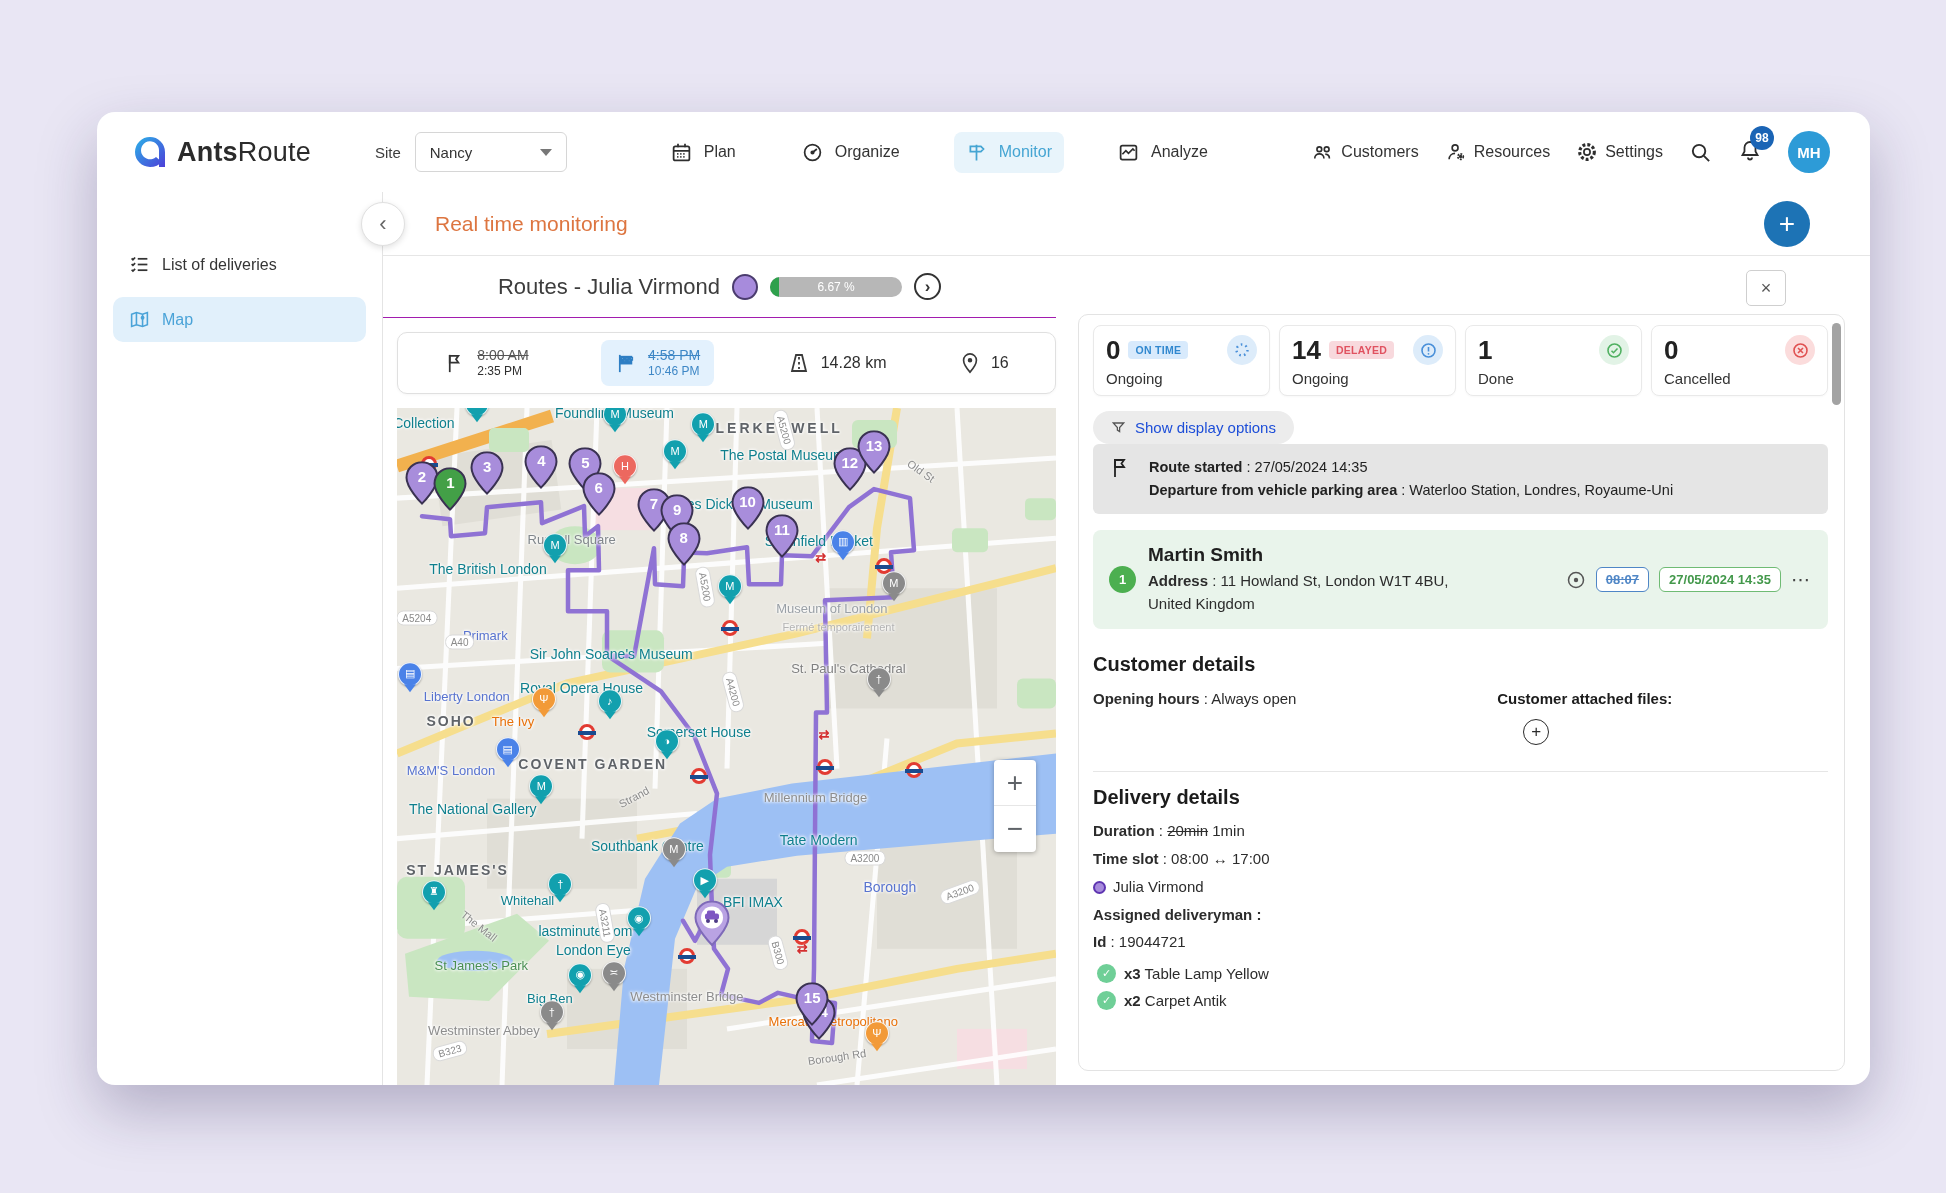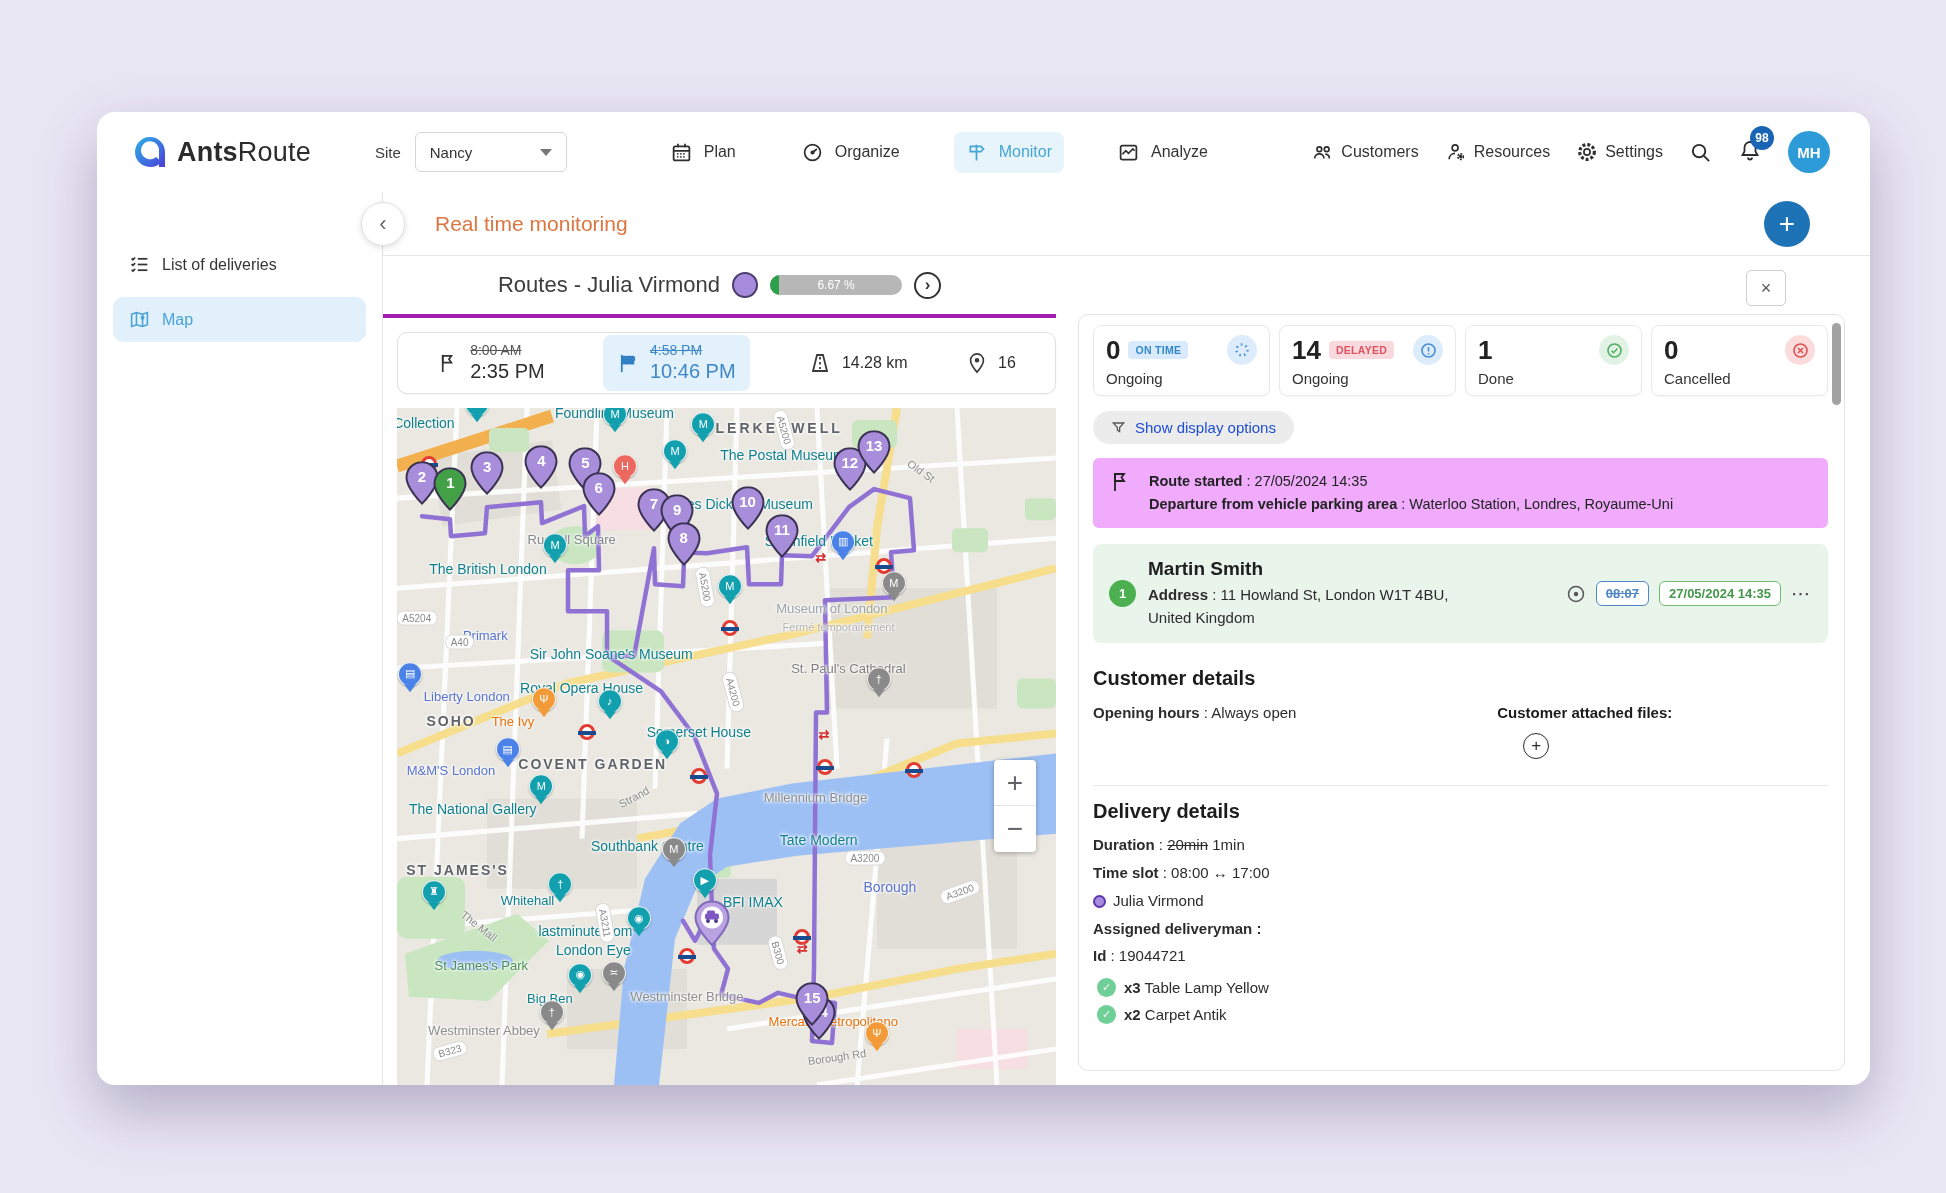--- a/index.html
+++ b/index.html
@@ -38,34 +38,34 @@
   .main-col{flex:1;display:flex;flex-direction:column;position:relative;min-width:0;}
   .mon-header{height:64px;border-bottom:1px solid #e6e6e6;display:flex;align-items:center;position:relative;flex:0 0 auto;}
   .back-btn{position:absolute;left:-22px;top:10px;width:44px;height:44px;border-radius:50%;background:#fff;border:1px solid #e0e0e0;
     box-shadow:0 2px 6px rgba(0,0,0,.12);display:flex;align-items:center;justify-content:center;font-size:22px;color:#666;cursor:pointer;}
   .mon-title{margin-left:52px;font-size:21px;color:#dd7540;font-weight:500;}
   .add-btn{position:absolute;right:60px;top:9px;width:46px;height:46px;border-radius:50%;background:#1d73b5;color:#fff;
     font-size:28px;font-weight:300;display:flex;align-items:center;justify-content:center;cursor:pointer;}
   .content-row{flex:1;display:flex;min-height:0;}
   
   .routes-panel{width:673px;flex:0 0 auto;display:flex;flex-direction:column;min-height:0;}
-  .routes-header{height:62px;border-bottom:4px solid #a21caf;display:flex;align-items:center;justify-content:center;gap:12px;flex:0 0 auto;}
+  .routes-header{height:62px;border-bottom:1px solid #a21caf;display:flex;align-items:center;justify-content:center;gap:12px;flex:0 0 auto;}
   .routes-title{font-size:22px;color:#3d3d3d;}
   .drv-avatar{width:26px;height:26px;border-radius:50%;background:#a78bdc;border:2px solid #4b3c6e;}
   .progress{position:relative;width:132px;height:20px;border-radius:10px;background:#b7b7b7;overflow:hidden;cursor:pointer;}
   .progress .fill{position:absolute;left:0;top:0;bottom:0;background:#2ea04c;}
   .progress .ptxt{position:absolute;inset:0;display:flex;align-items:center;justify-content:center;color:#fff;font-size:12px;}
   .fwd-btn{width:27px;height:27px;border-radius:50%;border:2px solid #333;display:flex;align-items:center;justify-content:center;
     font-size:17px;font-weight:700;color:#333;cursor:pointer;}
   .stats-bar{margin:14px 0 0 14px;border:1px solid #e0e0e0;border-radius:10px;height:62px;display:flex;align-items:center;
     justify-content:space-around;padding:0 10px;flex:0 0 auto;background:#fff;box-shadow:0 1px 3px rgba(0,0,0,.04);}
   .stat{display:flex;align-items:center;gap:10px;}
   .stat .col{display:flex;flex-direction:column;line-height:1.25;}
   .t-old{font-size:14px;color:#555;text-decoration:line-through;}
-  .t-new{font-size:20px;color:#2f2f2f;}
+  .t-new{font-size:12px;color:#2f2f2f;}
   .stat.end{background:#e3f1fd;border-radius:8px;padding:7px 14px;}
   .stat.end .t-old{color:#3e87c6;} .stat.end .t-new{color:#3e87c6;}
   .stat-val{font-size:16px;color:#2f2f2f;}
   
   .map{flex:1;margin:14px 0 0 14px;position:relative;overflow:hidden;background:#eae8e2;min-height:0;}
   .map svg.base{position:absolute;inset:0;width:100%;height:100%;}
   .maplabel{position:absolute;transform:translate(-50%,-50%);font-size:13px;font-weight:500;white-space:nowrap;
     text-shadow:0 0 3px #fff,0 0 3px #fff,0 0 4px #fff;pointer-events:none;}
   .shield{position:absolute;transform:translate(-50%,-50%);font-size:10px;color:#8a8a8a;background:#fff;border:1px solid #d9d9d9;
     border-radius:7px;padding:1px 5px;white-space:nowrap;}
@@ -94,21 +94,21 @@
   .status-card{flex:1;border:1px solid #e9e9e9;border-radius:8px;padding:9px 12px 8px;background:#fff;box-shadow:0 1px 2px rgba(0,0,0,.03);}
   .sc-top{display:flex;align-items:center;gap:8px;}
   .sc-count{font-size:26px;font-weight:700;color:#222;line-height:1;}
   .sc-badge{font-size:10.5px;font-weight:700;padding:3px 7px;border-radius:4px;letter-spacing:.3px;}
   .sc-badge.ontime{background:#d8eafc;color:#3188cf;}
   .sc-badge.delayed{background:#f8d9dd;color:#e05260;}
   .sc-icon{margin-left:auto;width:30px;height:30px;border-radius:50%;display:flex;align-items:center;justify-content:center;}
   .sc-label{font-size:15px;color:#333;margin-top:5px;}
   .disp-btn{display:inline-flex;align-items:center;gap:9px;margin-top:15px;background:#ececec;border-radius:18px;
     padding:8px 18px;font-size:15px;color:#1d4ed8;cursor:pointer;}
-  .route-info{margin-top:14px;background:#f0abfc;border-radius:6px;padding:12px 16px;display:flex;gap:16px;align-items:flex-start;}
+  .route-info{background:#e5e5e5;border-radius:6px;padding:12px 16px;display:flex;gap:16px;align-items:flex-start;}
   .route-info .lines{font-size:14.5px;color:#222;line-height:1.6;}
   .blab{font-weight:700;}
   .stop-card{margin-top:16px;background:#e9f4eb;border-radius:8px;padding:14px 16px;display:flex;align-items:center;gap:12px;}
   .stop-num{width:27px;height:27px;border-radius:50%;background:#4caf50;color:#fff;font-size:13px;font-weight:700;
     display:flex;align-items:center;justify-content:center;flex:0 0 auto;}
   .stop-main{width:330px;}
   .stop-name{font-size:19px;font-weight:700;color:#1f1f1f;margin-bottom:4px;}
   .stop-addr{font-size:15px;color:#2c2c2c;line-height:1.5;}
   .stop-right{margin-left:auto;display:flex;align-items:center;gap:10px;}
   .chip{border-radius:6px;padding:4px 9px;font-size:13px;font-weight:700;background:#fff;white-space:nowrap;}

